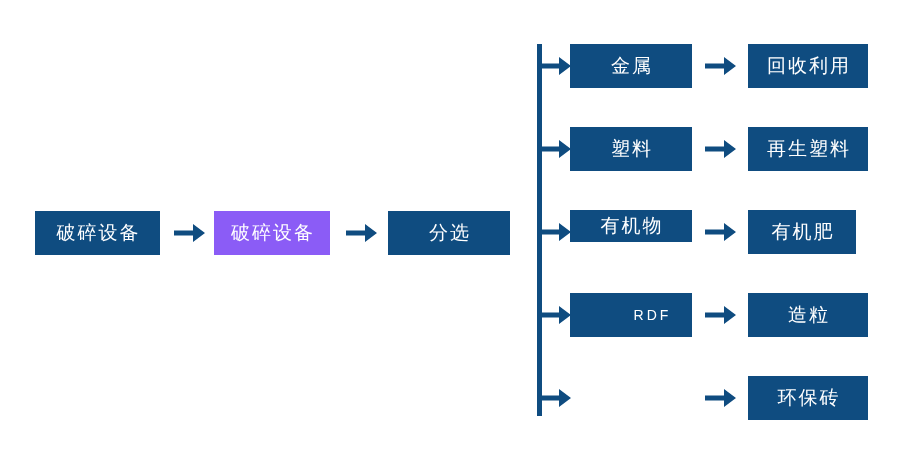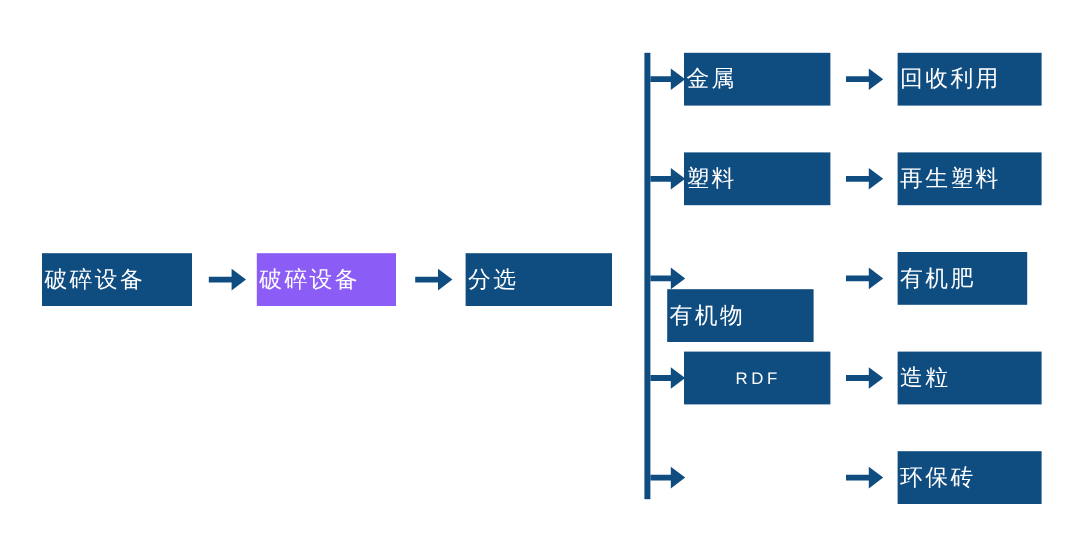--- a/index.html
+++ b/index.html
@@ -19,20 +19,21 @@
     width: 900px;
     height: 464px;
     background: #ffffff;
   }
 
   
   .node {
     position: absolute;
     display: flex;
     align-items: center;
+    justify-content: center;
     color: #ffffff;
     font-size: 19px;
     letter-spacing: 2px;
     text-indent: 2px;
     white-space: nowrap;
     box-sizing: border-box;
   }
   .node.blue { background: #0f4c80; }
   .node.red  { background: #8b5cf6; }
 
@@ -121,21 +122,21 @@
   </div>
   <div class="node blue" style="left:748px; top:127px; width:120px; height:44px;">
     <span>再生塑料</span>
   </div>
 
   <div class="arrow" style="left:540px; top:210px; width:34px; height:44px;">
     <svg width="30" height="22" viewBox="0 0 30 22" aria-hidden="true">
       <path d="M0 8.6 h17 V2.0 L29 11 L17 20 V13.4 H0 Z" fill="#0f4c80"></path>
     </svg>
   </div>
-  <div class="node blue" style="left:556px; top:210px; width:122px; height:44px;margin-top:31px;">
+  <div class="node blue" style="left:570px; top:210px; width:122px; height:32px;">
     <span>有机物</span>
   </div>
   <div class="arrow" style="left:700px; top:210px; width:42px; height:44px;">
     <svg width="32" height="22" viewBox="0 0 32 22" aria-hidden="true">
       <path d="M0 8.6 h19 V2.0 L31 11 L19 20 V13.4 H0 Z" fill="#0f4c80"></path>
     </svg>
   </div>
   <div class="node blue" style="left:748px; top:210px; width:108px; height:44px;">
     <span>有机肥</span>
   </div>

